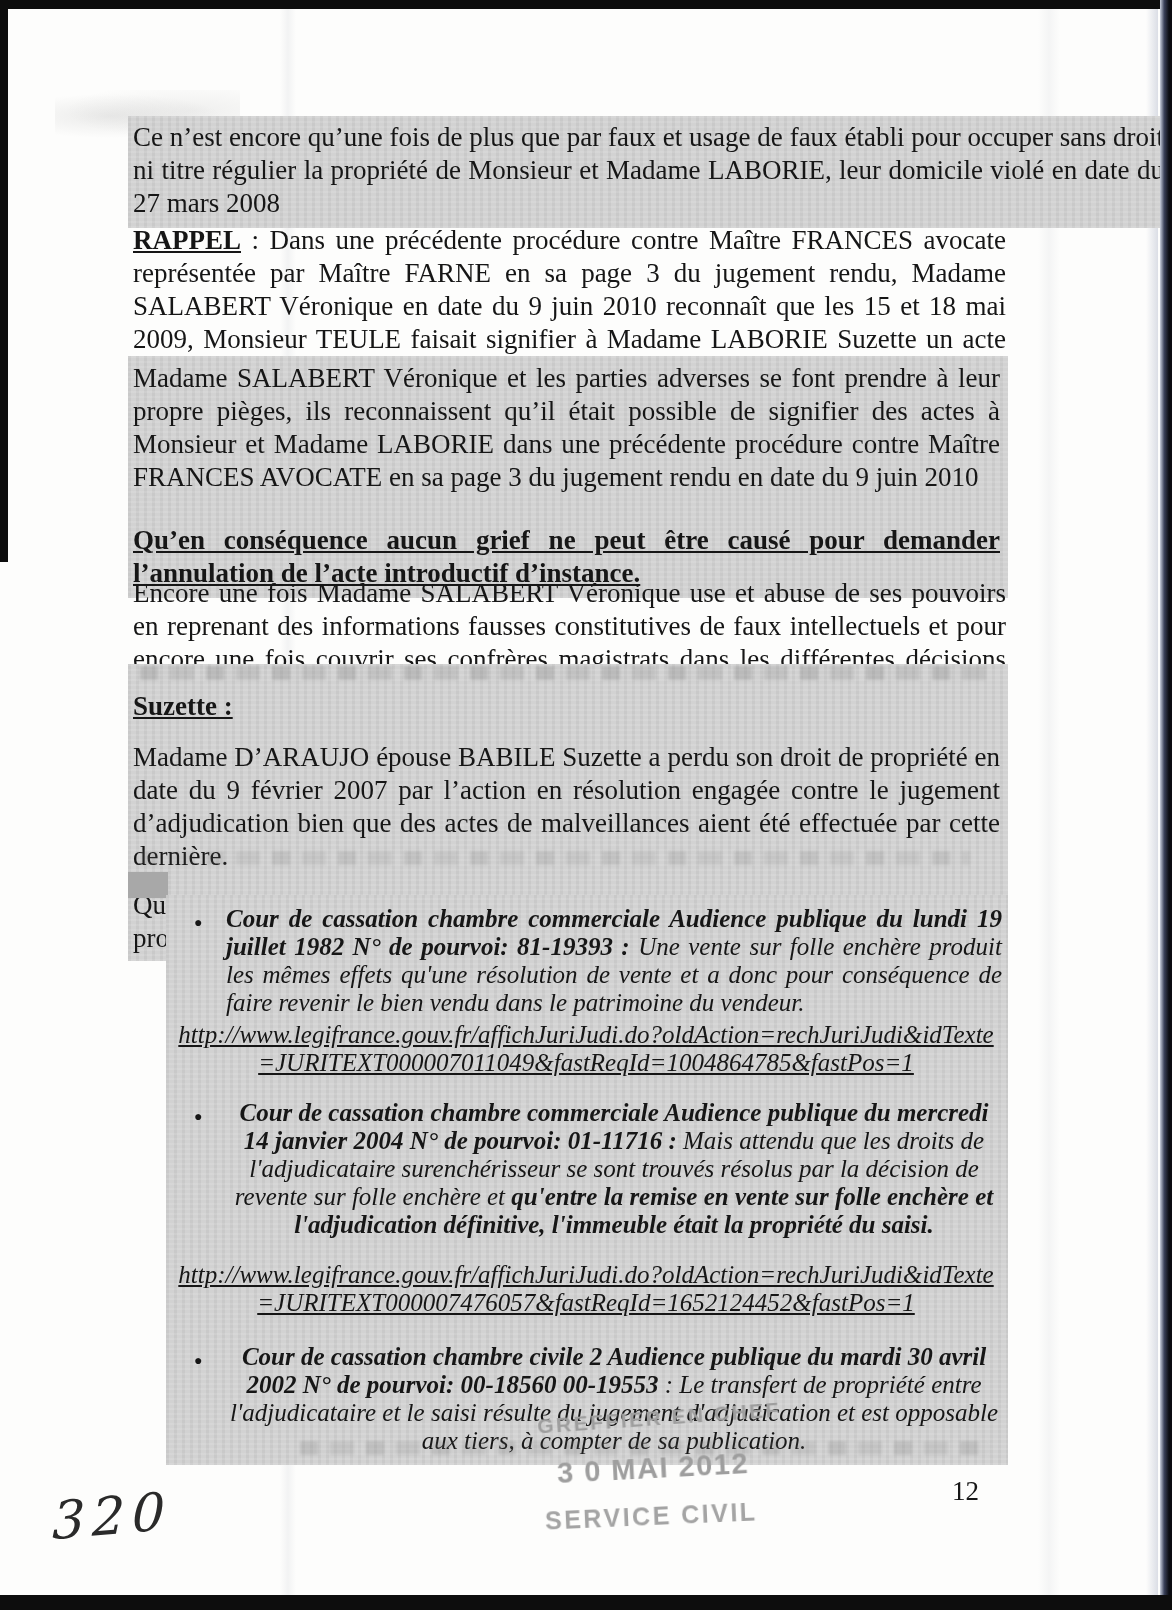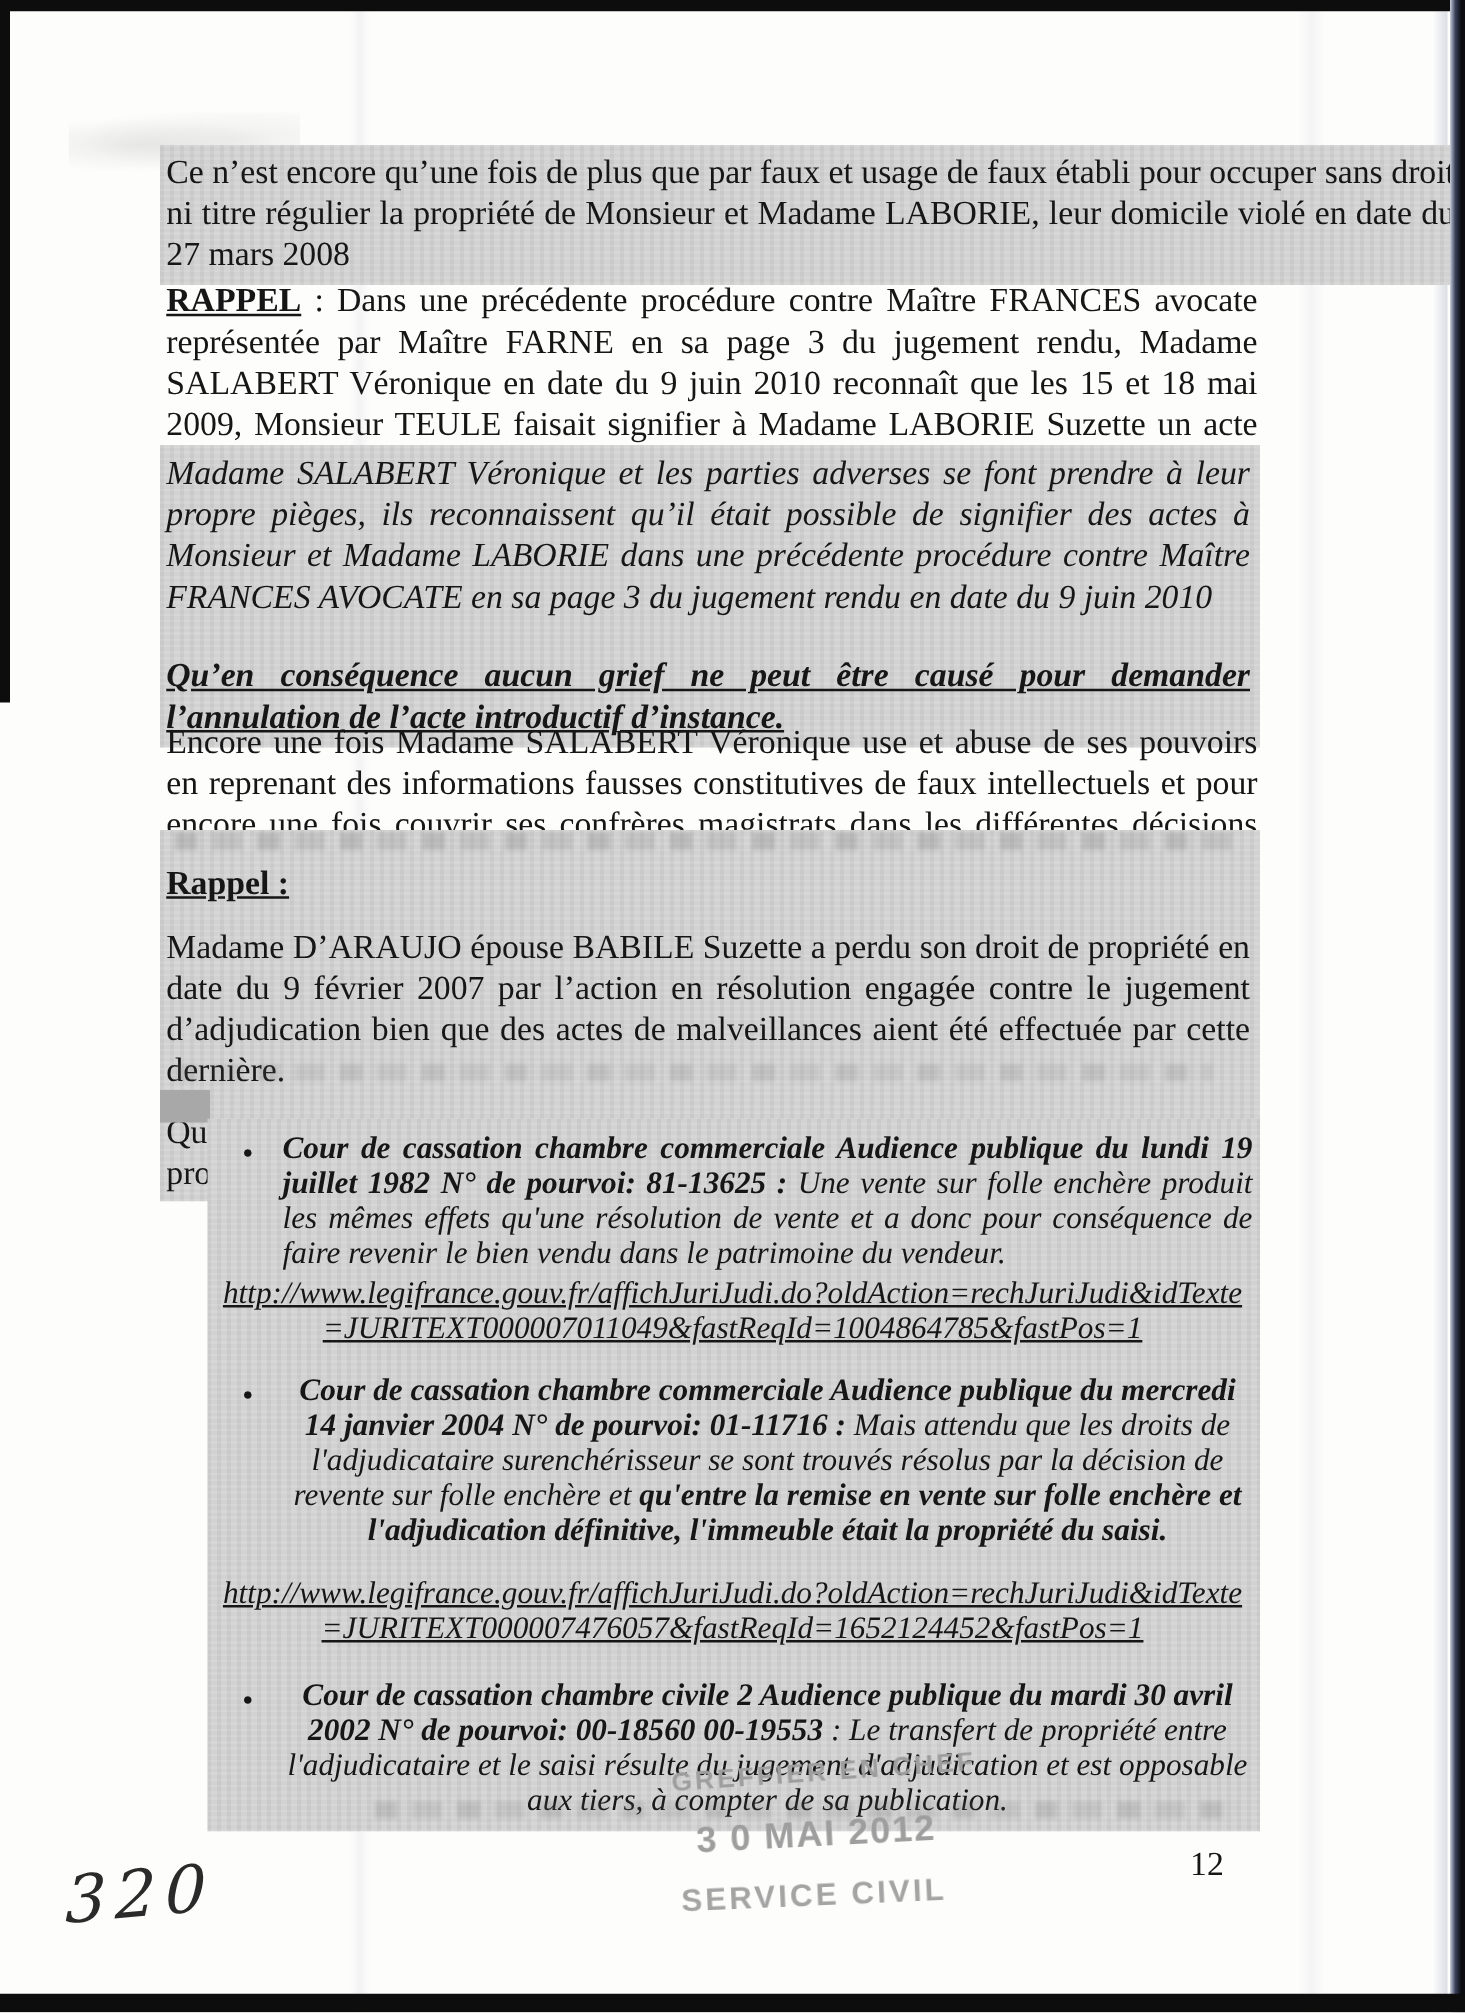--- a/index.html
+++ b/index.html
@@ -25,21 +25,21 @@
     position:absolute;background-color:#d2d2d2;
     background-image:
       repeating-linear-gradient(0deg, rgba(255,255,255,.10) 0 2px, rgba(0,0,0,0) 2px 5px),
       repeating-linear-gradient(90deg, rgba(0,0,0,.045) 0 3px, rgba(0,0,0,0) 3px 8px);
   }
   .txt{font-size:27px;line-height:33px;text-align:justify;margin:0;}
   .bu{font-weight:bold;text-decoration:underline;margin-top:30px;}
   .white-par{position:absolute;}
   .band1{left:128px;top:116px;width:1044px;padding:5px 8px 8px 5px;box-sizing:border-box;}
   .par-rappel1{left:133px;top:224px;width:873px;}
-  .band2{left:128px;top:356px;width:880px;padding:6px 8px 8px 5px;box-sizing:border-box;font-style:italic;}
+  .band2{left:128px;top:356px;width:880px;padding:6px 8px 8px 5px;box-sizing:border-box;}
   .band2 .p1{margin:0 0 14px 0;}
   .par-encore{left:133px;top:577px;width:873px;}
   .band3{left:128px;top:664px;width:880px;padding:26px 8px 6px 5px;box-sizing:border-box;}
   .band3 .head{margin:0 0 18px 0;font-size:27px;line-height:33px;}
   .band3 .p1{margin:0 0 16px 0;}
   .notch{position:absolute;left:128px;top:872px;width:40px;height:26px;background:#a8a8a8;}
   .band4{left:166px;top:895px;width:842px;padding:10px 6px 10px 0;box-sizing:border-box;}
   .cite-item{position:relative;padding-left:60px;font-size:25px;line-height:28px;
     font-style:italic;text-align:justify;margin:0;}
   .cite-item.ragged{text-align:center;}
@@ -85,28 +85,28 @@
   <p class="txt white-par par-rappel1"><span class="bu">RAPPEL</span><span> : Dans une précédente procédure contre Maître FRANCES avocate représentée par Maître FARNE en sa page 3 du jugement rendu, Madame SALABERT Véronique en date du 9 juin 2010 reconnaît que les 15 et 18 mai 2009, Monsieur TEULE faisait signifier à Madame LABORIE Suzette un acte de dénonciation de saisie attribution.</span></p>
 
   <div class="band band2">
     <p class="txt p1">Madame SALABERT Véronique et les parties adverses se font prendre à leur propre pièges, ils reconnaissent qu’il était possible de signifier des actes à Monsieur et Madame LABORIE dans une précédente procédure contre Maître FRANCES AVOCATE en sa page 3 du jugement rendu en date du 9 juin 2010</p>
     <p class="txt bu">Qu’en conséquence aucun grief ne peut être causé pour demander l’annulation de l’acte introductif d’instance.</p>
   </div>
 
   <p class="txt white-par par-encore">Encore une fois Madame SALABERT Véronique use et abuse de ses pouvoirs en reprenant des informations fausses constitutives de faux intellectuels et pour encore une fois couvrir ses confrères magistrats dans les différentes décisions rendues.</p>
 
   <div class="band band3">
-    <p class="txt head bu">Rappel :</p>
+    <p class="txt head bu">Suzette :</p>
     <p class="txt p1">Madame D’ARAUJO épouse BABILE Suzette a perdu son droit de propriété en date du 9 février 2007 par l’action en résolution engagée contre le jugement d’adjudication bien que des actes de malveillances aient été effectuée par cette dernière.</p>
     <p class="txt">Qu’au vu des textes ci-dessous, Monsieur et Madame LABORIE sont toujours propriétaires.</p>
   </div>
   <div class="notch"></div>
 
   <div class="band band4">
-    <p class="cite-item"><span class="cite-title">Cour de cassation chambre commerciale Audience publique du lundi 19 juillet 1982 N° de pourvoi: 81-13625 : </span><span>Une vente sur folle enchère produit les mêmes effets qu'une résolution de vente et a donc pour conséquence de faire revenir le bien vendu dans le patrimoine du vendeur.</span></p>
+    <p class="cite-item"><span class="cite-title">Cour de cassation chambre commerciale Audience publique du lundi 19 juillet 1982 N° de pourvoi: 81-19393 : </span><span>Une vente sur folle enchère produit les mêmes effets qu'une résolution de vente et a donc pour conséquence de faire revenir le bien vendu dans le patrimoine du vendeur.</span></p>
     <span class="cite-url">http://www.legifrance.gouv.fr/affichJuriJudi.do?oldAction=rechJuriJudi&amp;idTexte=JURITEXT000007011049&amp;fastReqId=1004864785&amp;fastPos=1</span>
 
     <p class="cite-item ragged m-li2"><span class="cite-title">Cour de cassation chambre commerciale Audience publique du mercredi 14 janvier 2004 N° de pourvoi: 01-11716 : </span><span>Mais attendu que les droits de l'adjudicataire surenchérisseur se sont trouvés résolus par la décision de revente sur folle enchère et </span><span class="cite-title">qu'entre la remise en vente sur folle enchère et l'adjudication définitive, l'immeuble était la propriété du saisi.</span></p>
     <span class="cite-url m-url2">http://www.legifrance.gouv.fr/affichJuriJudi.do?oldAction=rechJuriJudi&amp;idTexte=JURITEXT000007476057&amp;fastReqId=1652124452&amp;fastPos=1</span>
 
     <p class="cite-item ragged m-li3"><span class="cite-title">Cour de cassation chambre civile 2 Audience publique du mardi 30 avril 2002 N° de pourvoi: 00-18560 00-19553 </span><span>: Le transfert de propriété entre l'adjudicataire et le saisi résulte du jugement d'adjudication et est opposable aux tiers, à compter de sa publication.</span></p>
   </div>
 
   <div class="ghost g1"></div>
   <div class="ghost g2"></div>

